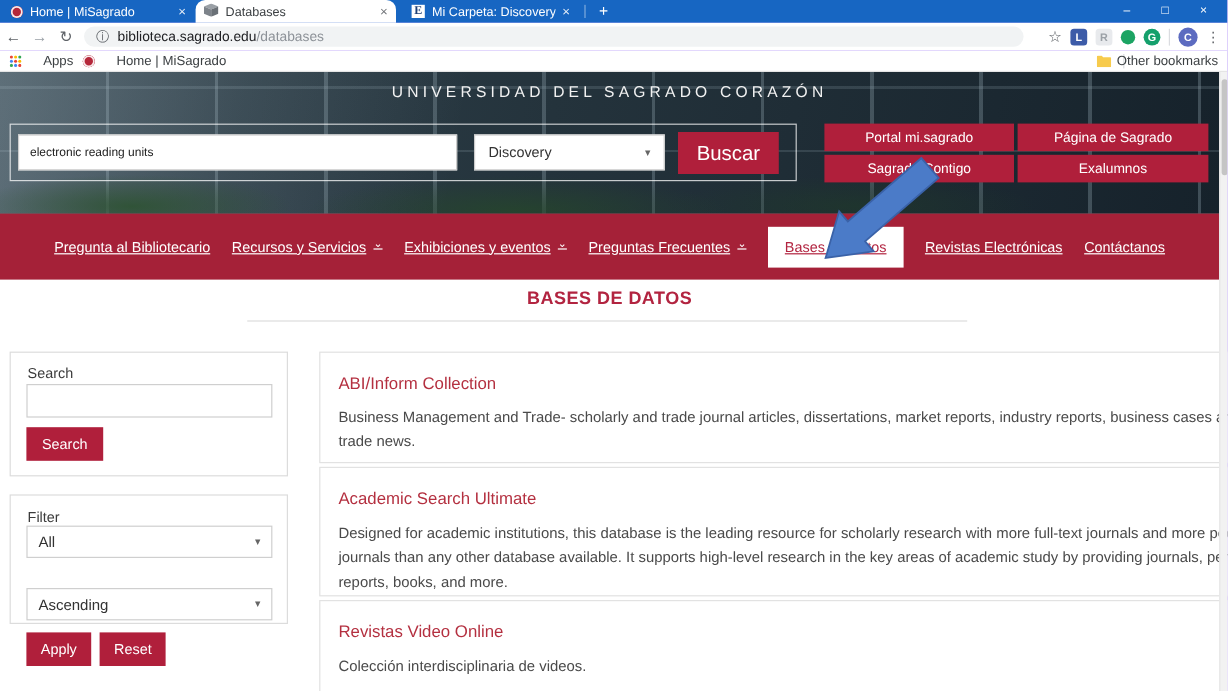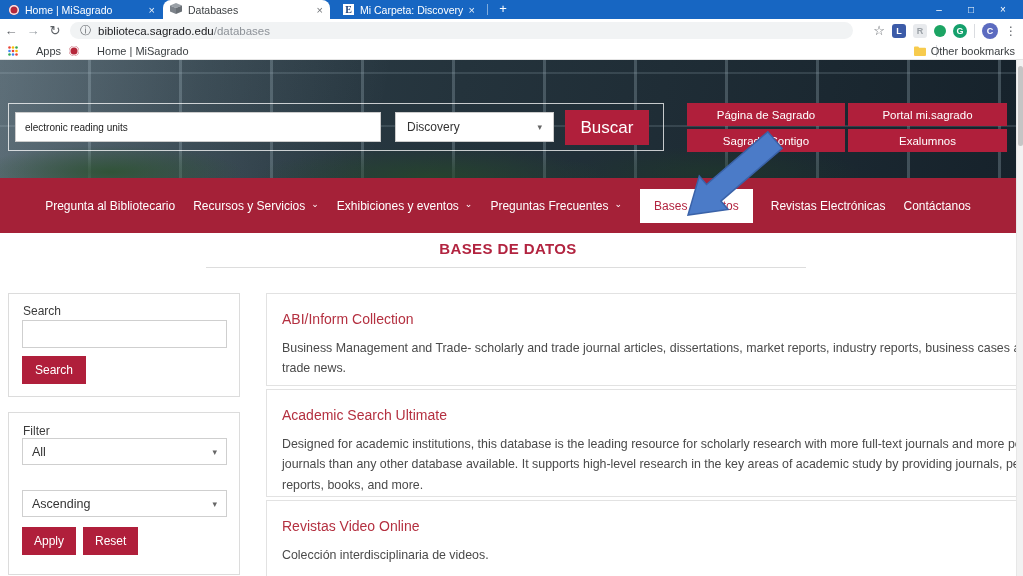--- a/index.html
+++ b/index.html
@@ -61,32 +61,32 @@
   .hero-search { position:absolute; left:8px; top:43px; width:656px; height:48px; border:1px solid rgba(255,255,255,.75); }
   .hero-input { position:absolute; left:6px; top:8px; width:366px; height:30px; border:1px solid #ccc; background:#fff; font-size:10px; padding:0 9px; color:#222; font-family:inherit; }
   .hero-select { position:absolute; left:386px; top:8px; width:159px; height:30px; background:#fff; border:1px solid #ccc; font-size:12px; color:#333; display:flex; align-items:center; padding:0 11px; }
   .hero-select .caret, .side-select .caret { margin-left:auto; font-size:9px; color:#666; }
   .btn { background:#b01f3b; color:#fff; border:none; font-family:inherit; cursor:pointer; }
   .hero-buscar { position:absolute; left:556px; top:6px; width:84px; height:35px; font-size:17px; }
   .quick-links { position:absolute; left:687px; top:43px; width:320px; display:grid; grid-template-columns:158px 159px; gap:3px; }
   .quick-links .btn { height:23px; font-size:11.5px; }
 
   .navbar { position:absolute; left:0; top:118px; width:1016px; height:55px; background:#a52138; display:flex; align-items:center; justify-content:center; gap:18px; }
-  .nav-item { color:#fff; font-size:12px; display:flex; align-items:center; white-space:nowrap; }
+  .nav-item { color:#fff; font-size:12px; display:flex; align-items:center; white-space:nowrap;text-decoration:underline; }
   .nav-item .caret { font-size:9px; margin-left:6px; position:relative; top:-2px; }
   .nav-item.current { background:#fff; color:#b22440; padding:10px 14px; }
 
   .anno { position:absolute; left:0; top:0; width:1016px; height:516px; pointer-events:none; z-index:40; }
 
   .content-title { position:absolute; left:0; top:180px; width:1016px; text-align:center; color:#b22440; font-size:15px; font-weight:bold; letter-spacing:.4px; }
   .content-divider { position:absolute; left:206px; top:207px; width:600px; height:1px; background:#ddd; }
 
   .side-box { position:absolute; left:8px; width:232px; background:#fff; border:1px solid #dcdcdc; }
   .side-box.search-box { top:233px; height:104px; }
-  .side-box.filter-box { top:352px; height:163px; }
+  .side-box.filter-box { top:352px; height:108px; }
   .side-label { position:absolute; left:14px; font-size:12px; color:#3b3b3b; }
   .side-input { position:absolute; left:13px; top:26px; width:205px; height:28px; border:1px solid #cfcfcf; font-family:inherit; font-size:12px; padding:0 7px; }
   .side-btn { position:absolute; font-size:12px; padding:7px 13px; }
   .side-select { position:absolute; left:13px; width:205px; height:27px; border:1px solid #cfcfcf; background:#fff; font-size:12.5px; color:#333; display:flex; align-items:center; padding:0 9px; }
   .filter-btns { position:absolute; left:13px; top:114px; display:flex; gap:7px; }
   .filter-btns .btn { font-size:12px; padding:7px 12px; }
 
   .db-card { position:absolute; left:266px; width:859px; background:#fff; border:1px solid #e2e2e2; padding:17px 15px; }
   .db-card.c1 { top:233px; height:93px; }
   .db-card.c2 { top:329px; height:108px; }
@@ -177,31 +177,32 @@
       <svg width="12" height="10" viewBox="0 0 12 10">
           <path d="M0 1.5 Q0 0.5 1 0.5 L4.2 0.5 L5.2 1.8 L11 1.8 Q12 1.8 12 2.8 L12 9 Q12 10 11 10 L1 10 Q0 10 0 9 Z" fill="#f7cb4d"></path>
         </svg>
       <span>Other bookmarks</span>
     </div>
   </div>
 
   <div class="page">
 
     <div class="hero">
+      <div class="hero-title">UNIVERSIDAD DEL SAGRADO CORAZÓN</div>
       <div class="hero-search">
         <input class="hero-input" type="text" value="electronic reading units" style="">
         <div class="hero-select">
           <span>Discovery</span>
           <span class="caret">▾</span>
         </div>
         <button class="btn hero-buscar">Buscar</button>
       </div>
       <div class="quick-links">
+        <button class="btn">Portal mi.sagrado</button>
         <button class="btn">Página de Sagrado</button>
-        <button class="btn">Portal mi.sagrado</button>
         <button class="btn">Sagrado Contigo</button>
         <button class="btn">Exalumnos</button>
       </div>
     </div>
 
     <div class="navbar">
       <div class="nav-item">
           <span>Pregunta al Bibliotecario</span>
         </div>
       <div class="nav-item">

